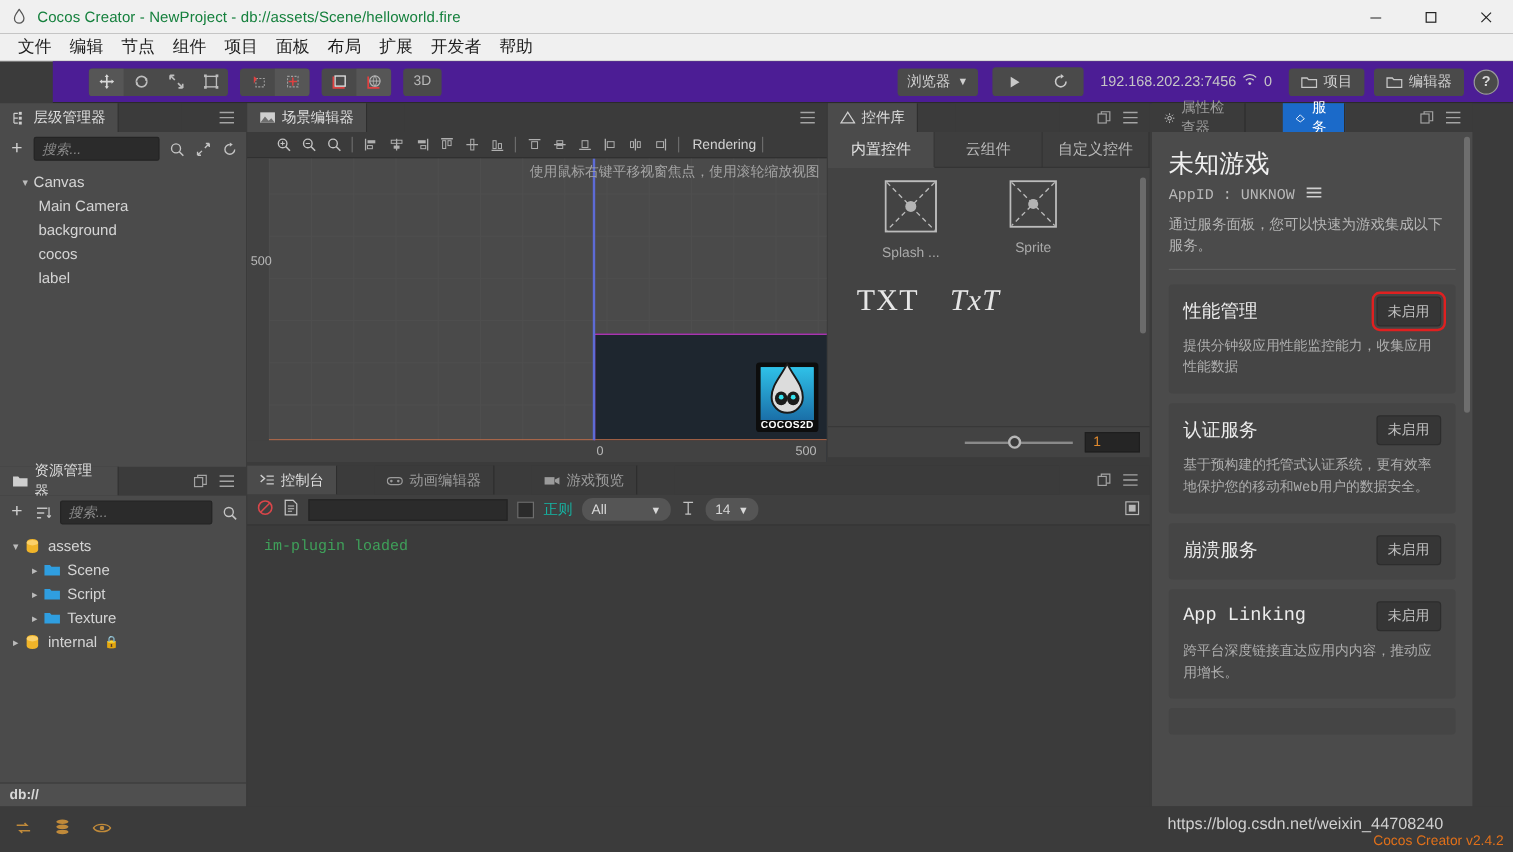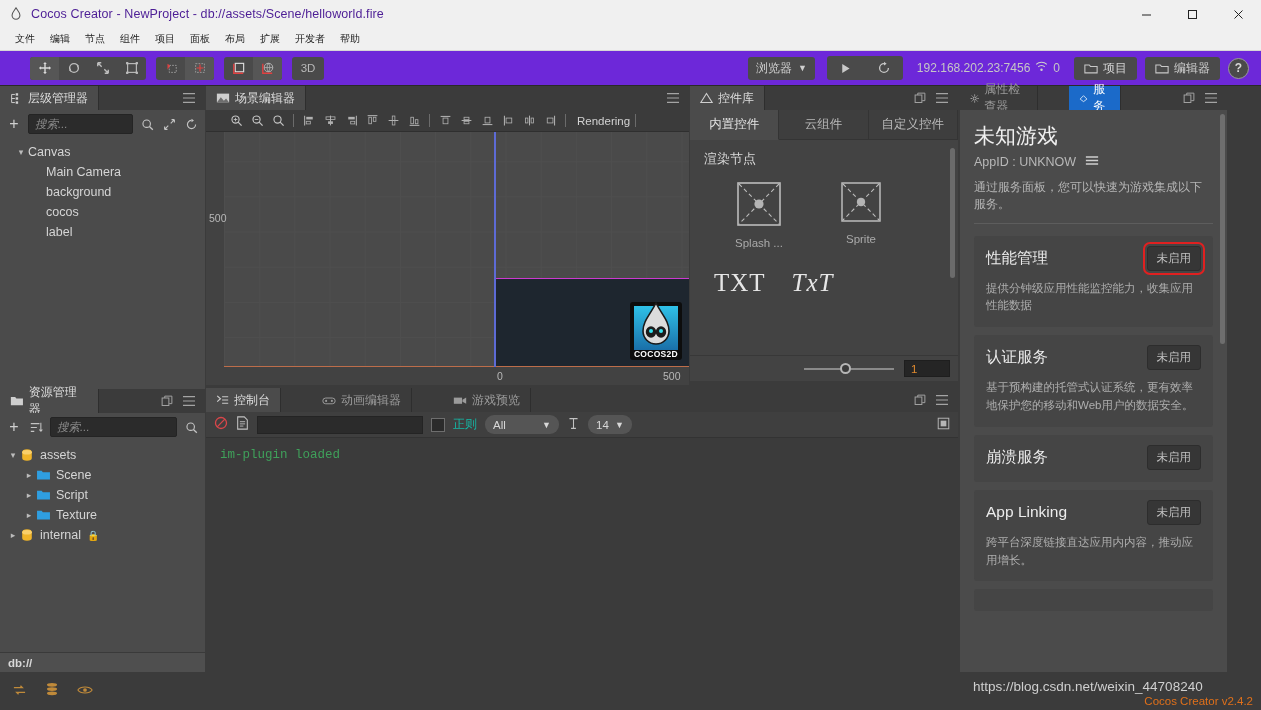--- a/index.html
+++ b/index.html
@@ -16,41 +16,41 @@
 
   
   .titlebar {
     height: 28px; background: #f0f0f0; color: #1a1a1a;
     display: flex; align-items: center; position: relative;
   }
   .titlebar .app-icon {
     width: 16px; height: 16px; margin-left: 8px; margin-right: 7px;
     display:flex; align-items:center; justify-content:center;
   }
-  .titlebar .title-text { font-size: 12.5px; color: #4c1d95; letter-spacing: .1px;}
+  .titlebar .title-text { font-size: 12.5px; color: #15803d; letter-spacing: .1px;}
   .winbtns { position: absolute; right: 0; top: 0; height: 28px; display: flex; }
   .winbtn {
     width: 46px; height: 28px; display: flex; align-items: center;
     justify-content: center; color: #222;
   }
 
   
   .menubar {
     height: 23px; background: #f0f0f0; display: flex; align-items: center;
     padding-left: 8px; border-bottom: 1px solid #d6d6d6;
   }
   .menu-item {
-    font-size: 10px; color: #1d1d1d; padding: 2px 7px; margin-right: 1px;
+    font-size: 14px; color: #1d1d1d; padding: 2px 7px; margin-right: 1px;
     cursor: default;
   }
 
   
   .toolbar {
-    height: 35px; background: #6d28d9; display: flex; align-items: center;
-    position: relative; border-bottom: 1px solid #2a2a2a;
+    height: 35px; background: #4c1d95; display: flex; align-items: center;
+    position: relative; border-bottom: 1px solid #2a2a2a; margin-left: 44px;
   }
   .tbgroup {
     display: flex; align-items: center; background: #4a4a4a;
     border-radius: 3px; height: 23px; overflow: hidden; margin-right: 10px;
   }
   .tbbtn {
     width: 29px; height: 23px; display: flex; align-items: center;
     justify-content: center; color: #bdbdbd;
   }
   .tbbtn.active { background: #565656; }
@@ -108,21 +108,21 @@
   .plus-btn { color: #cfcfcf; font-size: 16px; width: 16px; text-align: center; }
   .searchbox {
     flex: 1; height: 20px; background: #2b2b2b; border: 1px solid #242424;
     border-radius: 2px; color: #8a8a8a; font-size: 11.5px; font-style: italic;
     padding: 0 6px; display:flex; align-items:center;
   }
   .mini-icon { color: #c4c4c4; width: 16px; height: 16px; display:flex;align-items:center;justify-content:center;}
   .tree { padding: 4px 0 0 0; font-size: 12.5px; color: #d5d5d5; overflow: hidden; flex:1;}
   .tnode { height: 20px; display: flex; align-items: center; padding-left: 10px; }
   .caret { width: 14px; color: #bbb; font-size: 9px; display:flex; align-items:center; justify-content:center;}
-  .tnode.lvl2 { padding-left: 32px; }
+  .tnode.lvl2 { padding-left: 18px; }
   .tnode.lvl1 { padding-left: 14px; }
 
   
   #assets {
     position: absolute; left: 0; top: 389px; width: 205px; height: 283px;
     display: flex; flex-direction: column;
   }
   .folder-ico { width: 15px; height: 12px; margin-right: 5px; flex:none;}
   .db-status {
     position:absolute; left:0; bottom:0; height:20px; width:205px;
@@ -212,21 +212,21 @@
   .checkbox { width: 14px; height: 14px; background: #2b2b2b; border: 1px solid #6e6e6e; }
   .cdrop {
     height: 19px; background: #555; border-radius: 9px; display: flex;
     align-items: center; justify-content: space-between; padding: 0 8px;
     font-size: 11.5px; color: #d8d8d8; gap: 6px;
   }
   .console-out { background: #3b3b3b; height: 258px; padding: 10px 14px; }
   .log-line { font-family: "Liberation Mono", "DejaVu Sans Mono", monospace; font-size: 12.5px; color: #3fa05a; }
 
   
-  #services { position: absolute; left: 960px; top: 86px; width: 267px; height: 586px; }
+  #services { position: absolute; left: 960px; top: 86px; width: 267px; height: 586px; font-family: Liberation Mono, monospace; }
   .svc-body { background: #4b4b4b; height: 562px; padding: 12px 14px 0 14px; overflow: hidden; position:relative;}
   .svc-title { font-size: 21px; color: #f0f0f0; font-weight: normal; }
   .svc-appid { font-size: 12.5px; color: #b8b8b8; margin-top: 5px; display:flex; align-items:center; gap:9px;}
   .svc-desc { font-size: 12px; color: #b5b5b5; margin-top: 10px; line-height: 1.4; }
   .svc-divider { height: 1px; background: #5d5d5d; margin: 10px 0 12px 0; }
   .svc-provider { display: flex; align-items: center; gap: 9px; background:#454545; border-radius:3px; padding:8px 10px;}
   .hw-badge {
     width: 25px; height: 25px; background: #1a1a1a; border-radius: 3px;
     display:flex; flex-direction:column; align-items:center; justify-content:center;
   }
@@ -721,20 +721,21 @@
       <div class="axis-y"></div>
       <div class="ruler-v">
         <span class="ruler-lbl" style="left:3px; top:80px;">500</span>
         <span class="ruler-lbl" style="left:3px; top:248px;">0</span>
       </div>
       <div class="ruler-h">
         <span class="ruler-lbl" style="left:291px; top:3px;">0</span>
         <span class="ruler-lbl" style="left:457px; top:3px;">500</span>
 
       </div>
+      <div class="vp-hint">使用鼠标右键平移视窗焦点，使用滚轮缩放视图</div>
     </div>
   </div>
 
   <div id="widgets">
     <div class="panel-tabbar">
       <div class="ptab active">
         <svg width="13" height="12" viewBox="0 0 16 14">
             <path d="M8 1.5 L15 12.5 H1 Z" fill="none" stroke="#cfcfcf" stroke-width="1.3"></path>
           </svg>
         <span>控件库</span>
@@ -751,21 +752,20 @@
       </div>
     </div>
 
     <div class="wl-tabs">
       <div class="wl-tab active">内置控件</div>
       <div class="wl-tab">云组件</div>
       <div class="wl-tab">自定义控件</div>
     </div>
 
     <div class="wl-body">
-      <div class="wl-section">渲染节点</div>
       <div class="wl-grid">
         <div class="wl-item">
           <div class="wl-thumb">
             <svg width="44" height="44" viewBox="0 0 44 44">
               <rect x="1" y="1" width="42" height="42" fill="none" stroke="#bcbcbc" stroke-width="1.6"></rect>
               <line x1="2" y1="2" x2="42" y2="42" stroke="#bcbcbc" stroke-width="1.1" stroke-dasharray="4 3"></line>
               <line x1="42" y1="2" x2="2" y2="42" stroke="#bcbcbc" stroke-width="1.1" stroke-dasharray="4 3"></line>
               <circle cx="22" cy="22" r="4.6" fill="#b4b4b4"></circle>
             </svg>
           </div>

